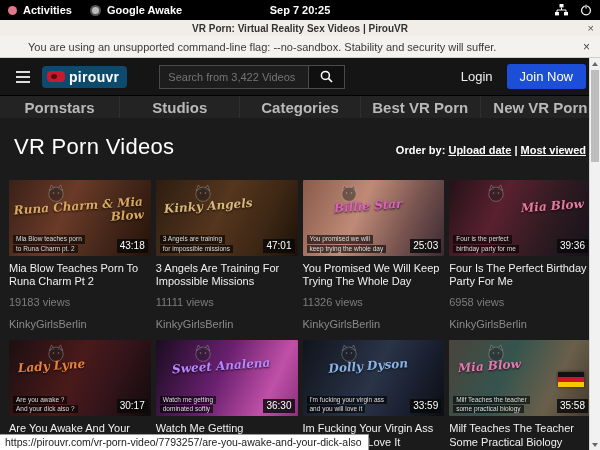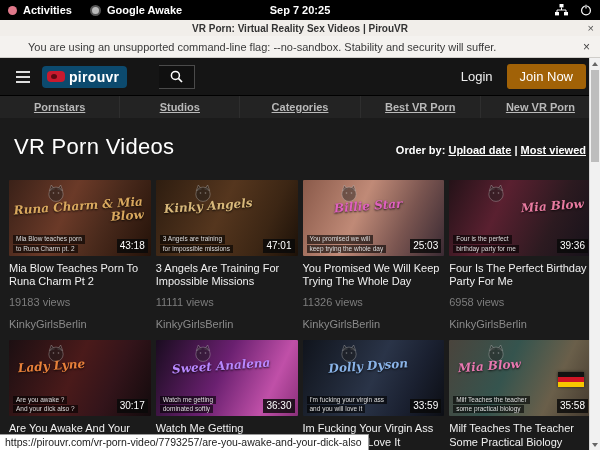--- a/index.html
+++ b/index.html
@@ -45,22 +45,22 @@
     outline:none; font-family:"Liberation Sans", sans-serif; }
   .search-btn { width:36px; height:24px; background:#101010; border:1px solid #4a4a4a;
     border-left:none; display:flex; align-items:center; justify-content:center; }
   .nav-right { margin-left:auto; display:flex; align-items:center; gap:14px; }
   .login { color:#eee; font-size:13px; }
   .join { color:#fff; font-size:13px; border-radius:3px; padding:5px 13px; }
   
   .menurow { height:23px; background:#1e1e1e; display:flex;
     border-top:1px solid #000; }
   .menu-item { flex:1; display:flex; align-items:center; justify-content:center;
-    color:#b9b9b9; font-size:11px; font-weight:bold;
-    border-right:1px solid #2e2e2e; background:#232323;text-decoration:underline; }
+    color:#b9b9b9; font-size:15px; font-weight:bold;
+    border-right:1px solid #2e2e2e; background:#232323; }
   .menu-item:last-child { border-right:none; }
   
   .content { background:#1b1b1b; padding:0 9px; position:relative; }
   .head-row { display:flex; align-items:baseline; padding:16px 5px 20px 5px; }
   .page-title { color:#fff; font-size:22px; font-weight:400; letter-spacing:.3px; }
   .orderby { margin-left:auto; color:#fff; font-size:11px; font-weight:bold; }
   .orderby a { color:#fff; text-decoration:underline; cursor:pointer; }
   .grid { display:grid; grid-template-columns:repeat(4,1fr); column-gap:5px;
     row-gap:10px; }
   .card { width:100%; }
@@ -155,30 +155,31 @@
   <span class="burger">
       <i></i>
       <i></i>
       <i></i>
     </span>
   <span class="logo">
     <span class="goggles"></span>
     <span class="logo-text">pirouvr</span>
   </span>
   <span class="searchwrap">
+    <input type="text" placeholder="Search from 3,422 Videos" style="">
     <span class="search-btn">
       <svg width="13" height="13" viewBox="0 0 13 13">
           <circle cx="5.4" cy="5.4" r="4" stroke="#fff" stroke-width="1.5" fill="none"></circle>
           <line x1="8.4" y1="8.4" x2="12" y2="12" stroke="#fff" stroke-width="1.7"></line>
         </svg>
     </span>
   </span>
   <span class="nav-right">
     <span class="login">Login</span>
-    <span class="join" id="join-btn" style="background: #a16207;">Join Now</span>
+    <span class="join" id="join-btn" style="background: #1d4ed8;">Join Now</span>
   </span>
 </div>
 
 <div class="menurow" id="menu-row">
     <div class="menu-item">Pornstars</div>
     <div class="menu-item">Studios</div>
     <div class="menu-item">Categories</div>
     <div class="menu-item">Best VR Porn</div>
     <div class="menu-item">New VR Porn</div>
   </div>

